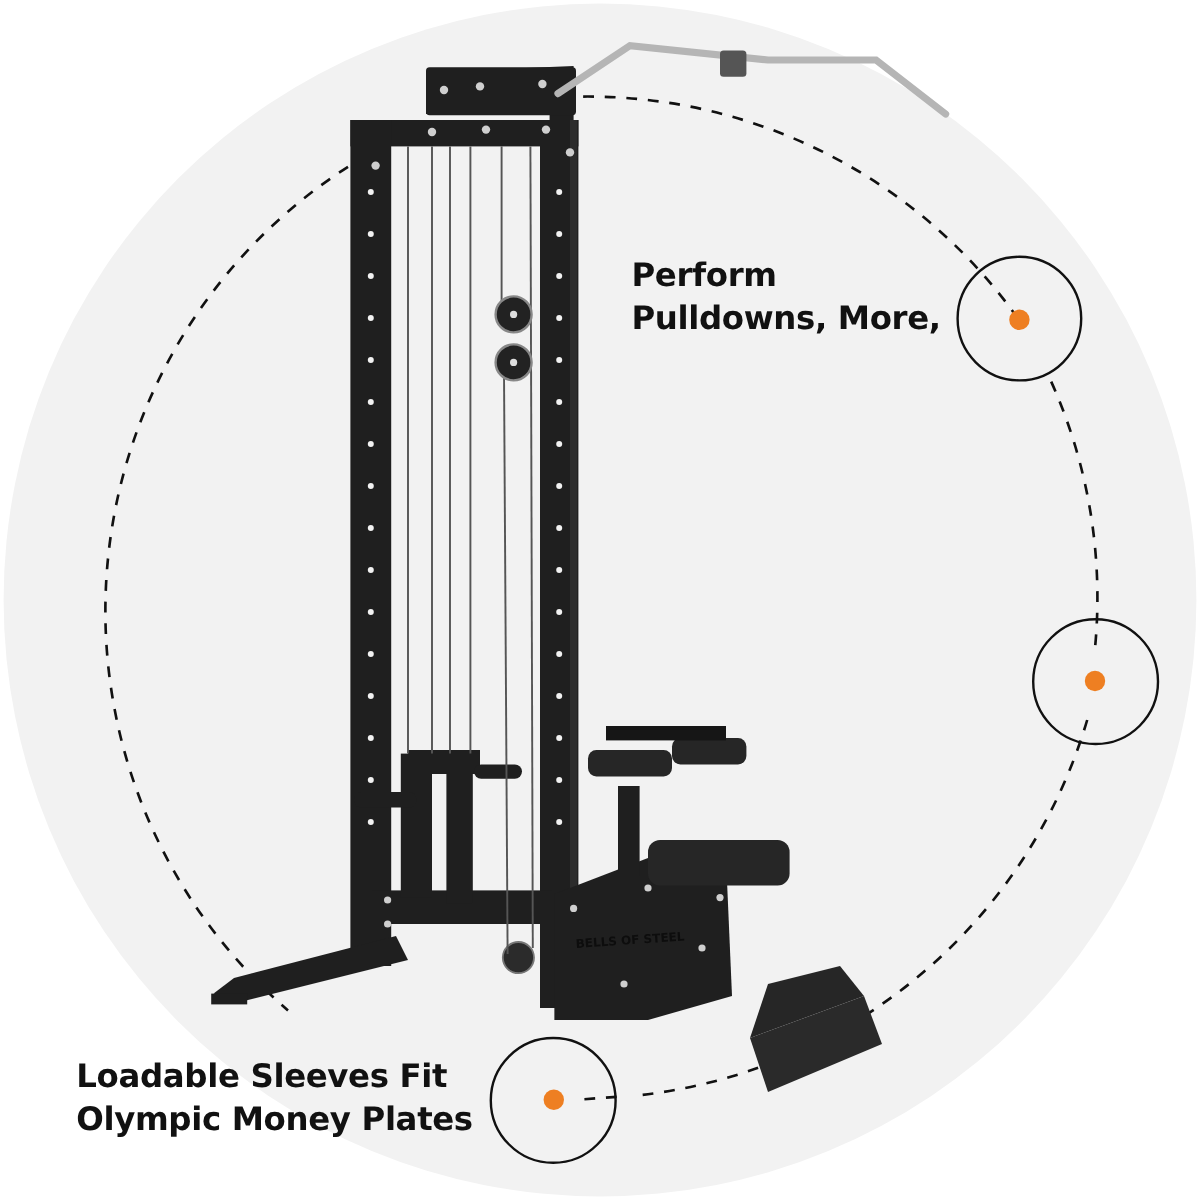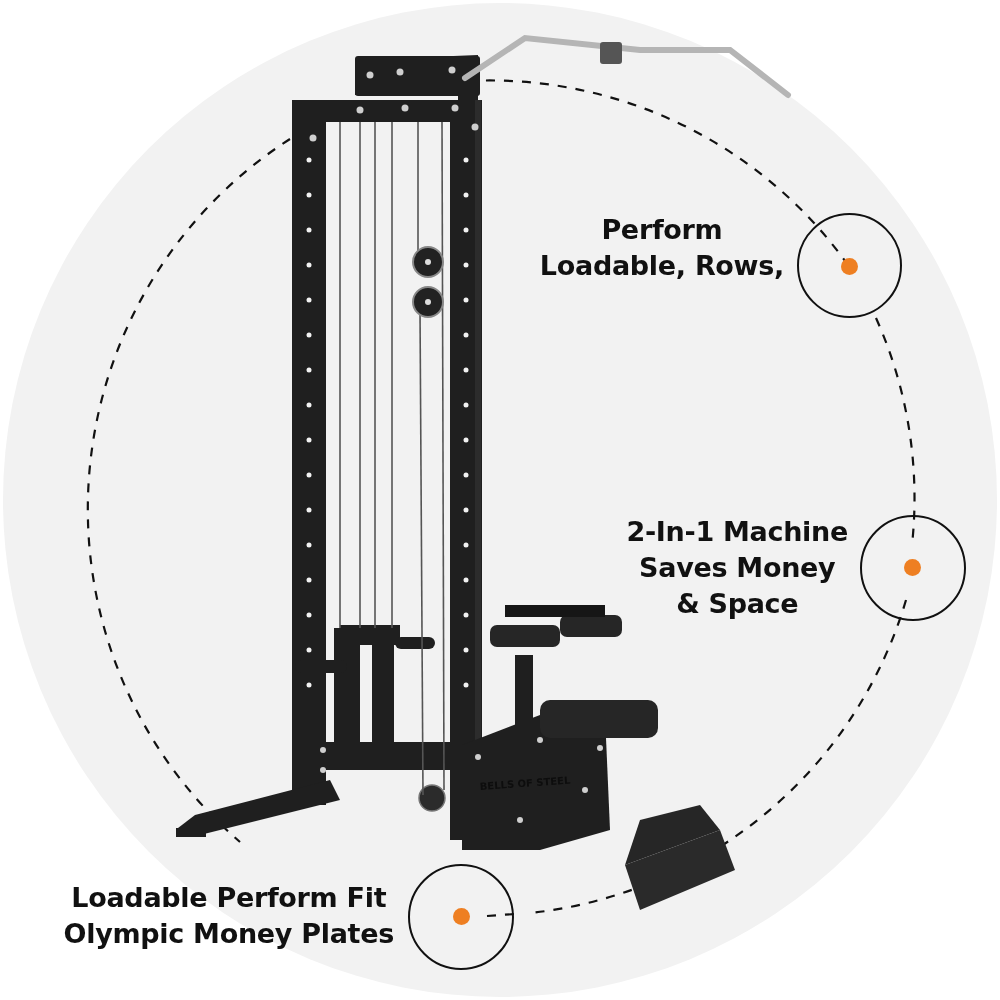--- a/index.html
+++ b/index.html
@@ -2,21 +2,21 @@
 <html><head>
   <meta charset="utf-8">
   <style>
     html, body { margin: 0; padding: 0; background: #ffffff; }
     body { width: 1000px; height: 1000px; position: relative; overflow: hidden;
            font-family: "DejaVu Sans", "Liberation Sans", sans-serif; }
     .stage { position: absolute; left: 0; top: 0; width: 1000px; height: 1000px; }
     .bg-circle { position: absolute; left: 3px; top: 3px; width: 994px; height: 994px;
                  border-radius: 50%; background: #f2f2f2; }
     svg.art { position: absolute; left: 0; top: 0; }
-    .callout-text { position: absolute; text-align: center; font-weight: bold;
+    .callout-text { position: absolute; text-align: left; font-weight: bold;
                     color: #111; font-size: 27px; line-height: 36px; letter-spacing: -0.3px; }
     .callout-text span { display: block; white-space: nowrap; }
     .ring { position: absolute; border: 2.5px solid #111; border-radius: 50%; box-sizing: border-box; }
     .dot { position: absolute; width: 17px; height: 17px; border-radius: 50%; }
   </style>
 </head>
 <body>
 
 <div class="stage">
   <div class="bg-circle"></div>
@@ -147,32 +147,27 @@
     </g>
     <g fill="#555">
       <rect x="600" y="42" width="22" height="22" rx="3"></rect>
     </g>
 
     <text x="480" y="790" font-family="DejaVu Sans, sans-serif" font-weight="bold" font-size="10" fill="#0d0d0d" transform="rotate(-4 480 790)">BELLS OF STEEL</text>
   </svg>
 
   <div class="callout-text" style="right: 216px; top: 212px;">
     <span>Perform</span>
-    <span>Loadable, Rows,</span>
+    <span>Pulldowns, More,</span>
   </div>
   <div class="ring" style="left: 797px; top: 213px; width: 105px; height: 105px;"></div>
   <div class="dot" style="left: 841px; top: 258px; background: #ee7f22;"></div>
 
-  <div class="callout-text" style="right: 152px; top: 514px;">
-    <span>2-In-1 Machine</span>
-    <span>Saves Money</span>
-    <span>&amp; Space</span>
-  </div>
   <div class="ring" style="left: 860px; top: 515px; width: 106px; height: 106px;"></div>
   <div class="dot" style="left: 904px; top: 559px; background: #ee7f22;"></div>
 
   <div class="callout-text" style="right: 606px; top: 880px;">
-    <span>Loadable Perform Fit</span>
+    <span>Loadable Sleeves Fit</span>
     <span>Olympic Money Plates</span>
   </div>
   <div class="ring" style="left: 408px; top: 864px; width: 106px; height: 106px;"></div>
   <div class="dot" style="left: 453px; top: 908px; background: #ee7f22;"></div>
 </div>
 
 </body></html>

